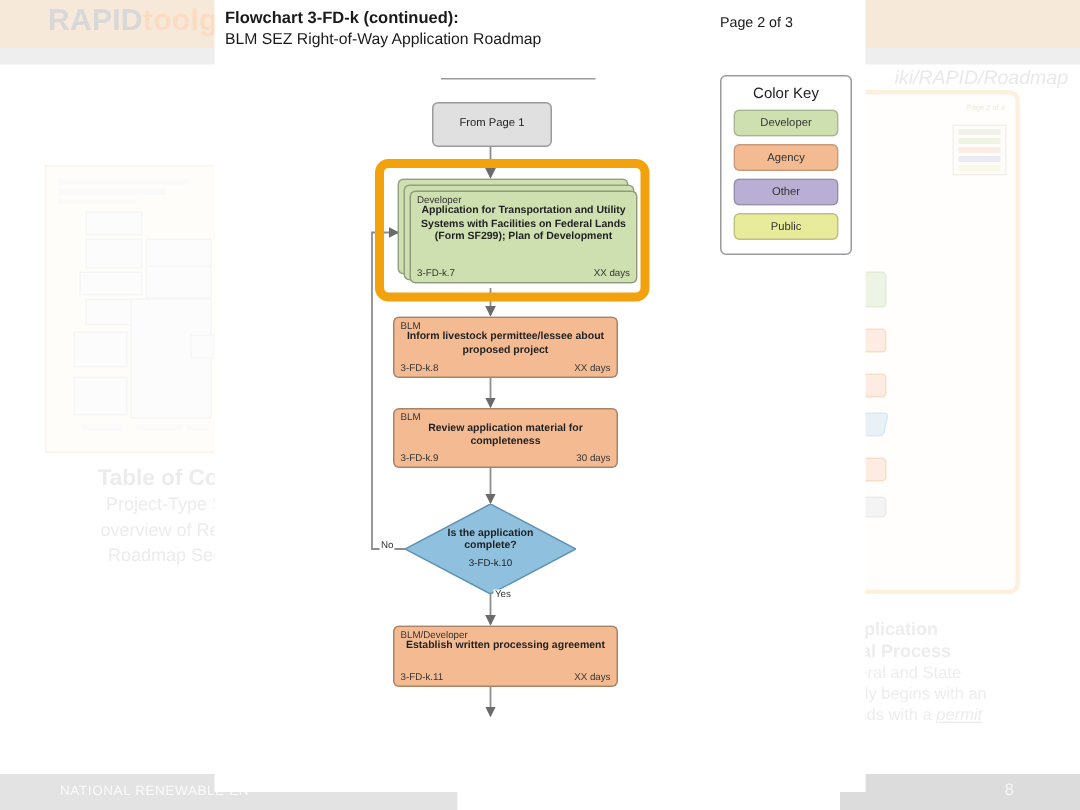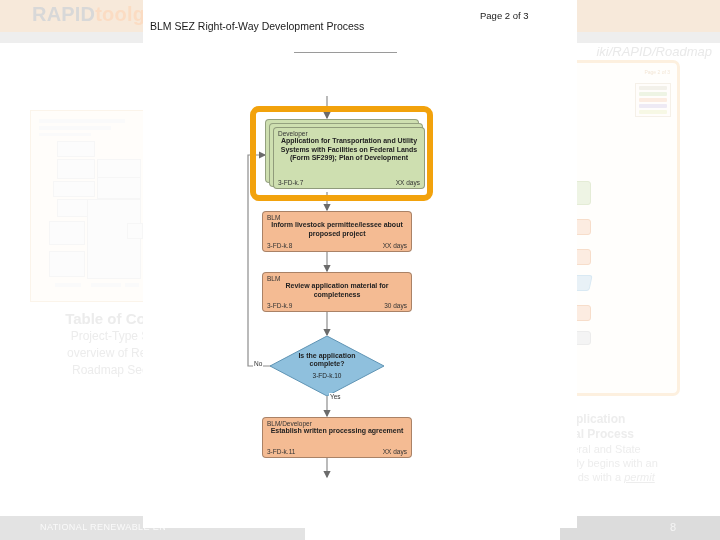--- a/index.html
+++ b/index.html
@@ -295,21 +295,22 @@
     <div class="slide-footer">
       <div class="footer-left-bar"></div>
       <div class="footer-right-bar"></div>
       <div class="footer-label">NATIONAL RENEWABLE EN</div>
       <div class="footer-page">8</div>
     </div>
   </div>
 
   <div class="pdf-panel">
 
-    <div class="fc-subtitle">BLM SEZ Right-of-Way Development Process</div>
+    <div class="fc-title">Flowchart 3-FD-k (continued):</div>
+    <div class="fc-subtitle">BLM SEZ Right-of-Way Application Roadmap</div>
     <div class="fc-pagelabel">Page 2 of 3</div>
     <div class="fc-rule"></div>
 
     <svg class="flow-lines" viewBox="0 0 434 528">
       <defs>
         <marker id="ah" markerWidth="7" markerHeight="7" refX="5" refY="3" orient="auto">
           <path d="M0,0 L6,3 L0,6 z" fill="#6b6b6b"></path>
         </marker>
       </defs>
       <g stroke="#8d8d8d" stroke-width="1.2" fill="none">
@@ -323,21 +324,29 @@
         <line x1="184" y1="312" x2="184" y2="335" marker-end="url(#ah)"></line>
 
         <line x1="184" y1="396" x2="184" y2="416" marker-end="url(#ah)"></line>
 
         <line x1="184" y1="458" x2="184" y2="477" marker-end="url(#ah)"></line>
 
         <path d="M 142,366 L 105,366 L 105,155 L 122,155" marker-end="url(#ah)"></path>
       </g>
     </svg>
 
-
+    <div class="color-key">
+      <div class="ck-title">Color Key</div>
+      <div class="ck-swatch" style="background:#cedfb0;">Developer</div>
+      <div class="ck-swatch" style="background:#f4bb93;">Agency</div>
+      <div class="ck-swatch" style="background:#b9aed3;">Other</div>
+      <div class="ck-swatch" style="background:#e8eb9a;">Public</div>
+    </div>
+
+    <div class="node-connector" style="position:absolute; left:145px; top:68px; width:78px; height:28px;">From Page 1</div>
 
     <div class="stack" style="left:122px; top:119px; width:152px; height:62px;"></div>
     <div class="stack" style="left:126px; top:123px; width:152px; height:62px;"></div>
     <div class="node node-developer" style="left:130px; top:127px; width:152px; height:62px;">
       <div class="n-actor">Developer</div>
       <div class="n-text">Application for Transportation and Utility Systems with Facilities on Federal Lands (Form SF299); Plan of Development</div>
       <div class="n-id">3-FD-k.7</div>
       <div class="n-days">XX days</div>
     </div>
     <div class="highlight-ring" style="left:107px; top:106px; width:183px; height:95px;"></div>

